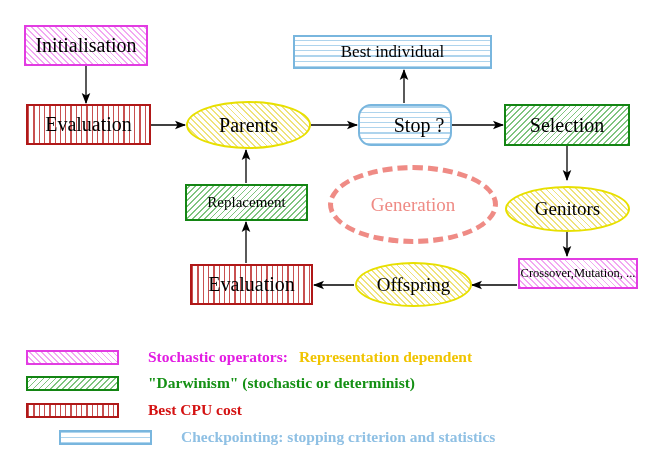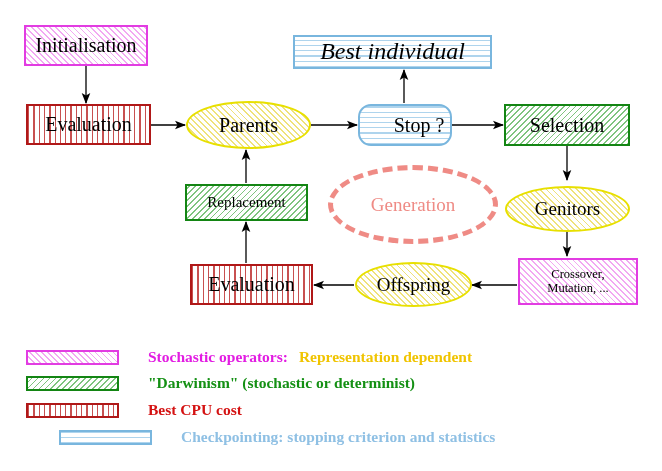--- a/index.html
+++ b/index.html
@@ -154,21 +154,21 @@
   </div>
 
   <div class="node hatch-red" style="left:26px; top:104px; width:125px; height:41px; font-size:20px;">
     <span class="lbl">Evaluation</span>
   </div>
 
   <div class="node hatch-yellow-ell" style="left:186px; top:101px; width:125px; height:48px; font-size:20px;">
     <span class="lbl">Parents</span>
   </div>
 
-  <div class="node hatch-blue" style="left:293px; top:35px; width:199px; height:34px; font-size:24px;font-style:italic;">
+  <div class="node hatch-blue" style="left:293px; top:35px; width:199px; height:34px; font-size:17px;">
     <span class="lbl">Best individual</span>
   </div>
 
   <div class="node hatch-blue rounded" style="left:358px; top:104px; width:94px; height:42px; font-size:20px;">
     <span class="lbl">Stop ?</span>
   </div>
 
   <div class="node hatch-green" style="left:504px; top:104px; width:126px; height:42px; font-size:20px;">
     <span class="lbl">Selection</span>
   </div>
@@ -178,21 +178,21 @@
   </div>
 
   <div class="gen-ellipse" style="left:328px; top:165px; width:170px; height:79px; font-size:19px;">
     <span class="lbl">Generation</span>
   </div>
 
   <div class="node hatch-yellow-ell" style="left:505px; top:186px; width:125px; height:46px; font-size:19px;">
     <span class="lbl">Genitors</span>
   </div>
 
-  <div class="node hatch-magenta" style="left:518px; top:258px; width:120px; height:47px; font-size:12.5px; flex-direction:column;">
+  <div class="node hatch-magenta" style="left:518px; top:258px; width:120px; height:31px; font-size:12.5px; flex-direction:row;">
     <span class="lbl">Crossover,</span>
     <span class="lbl">Mutation, ...</span>
   </div>
 
   <div class="node hatch-yellow-ell" style="left:355px; top:262px; width:117px; height:45px; font-size:19px;">
     <span class="lbl">Offspring</span>
   </div>
 
   <div class="node hatch-red" style="left:190px; top:264px; width:123px; height:41px; font-size:20px;">
     <span class="lbl">Evaluation</span>

